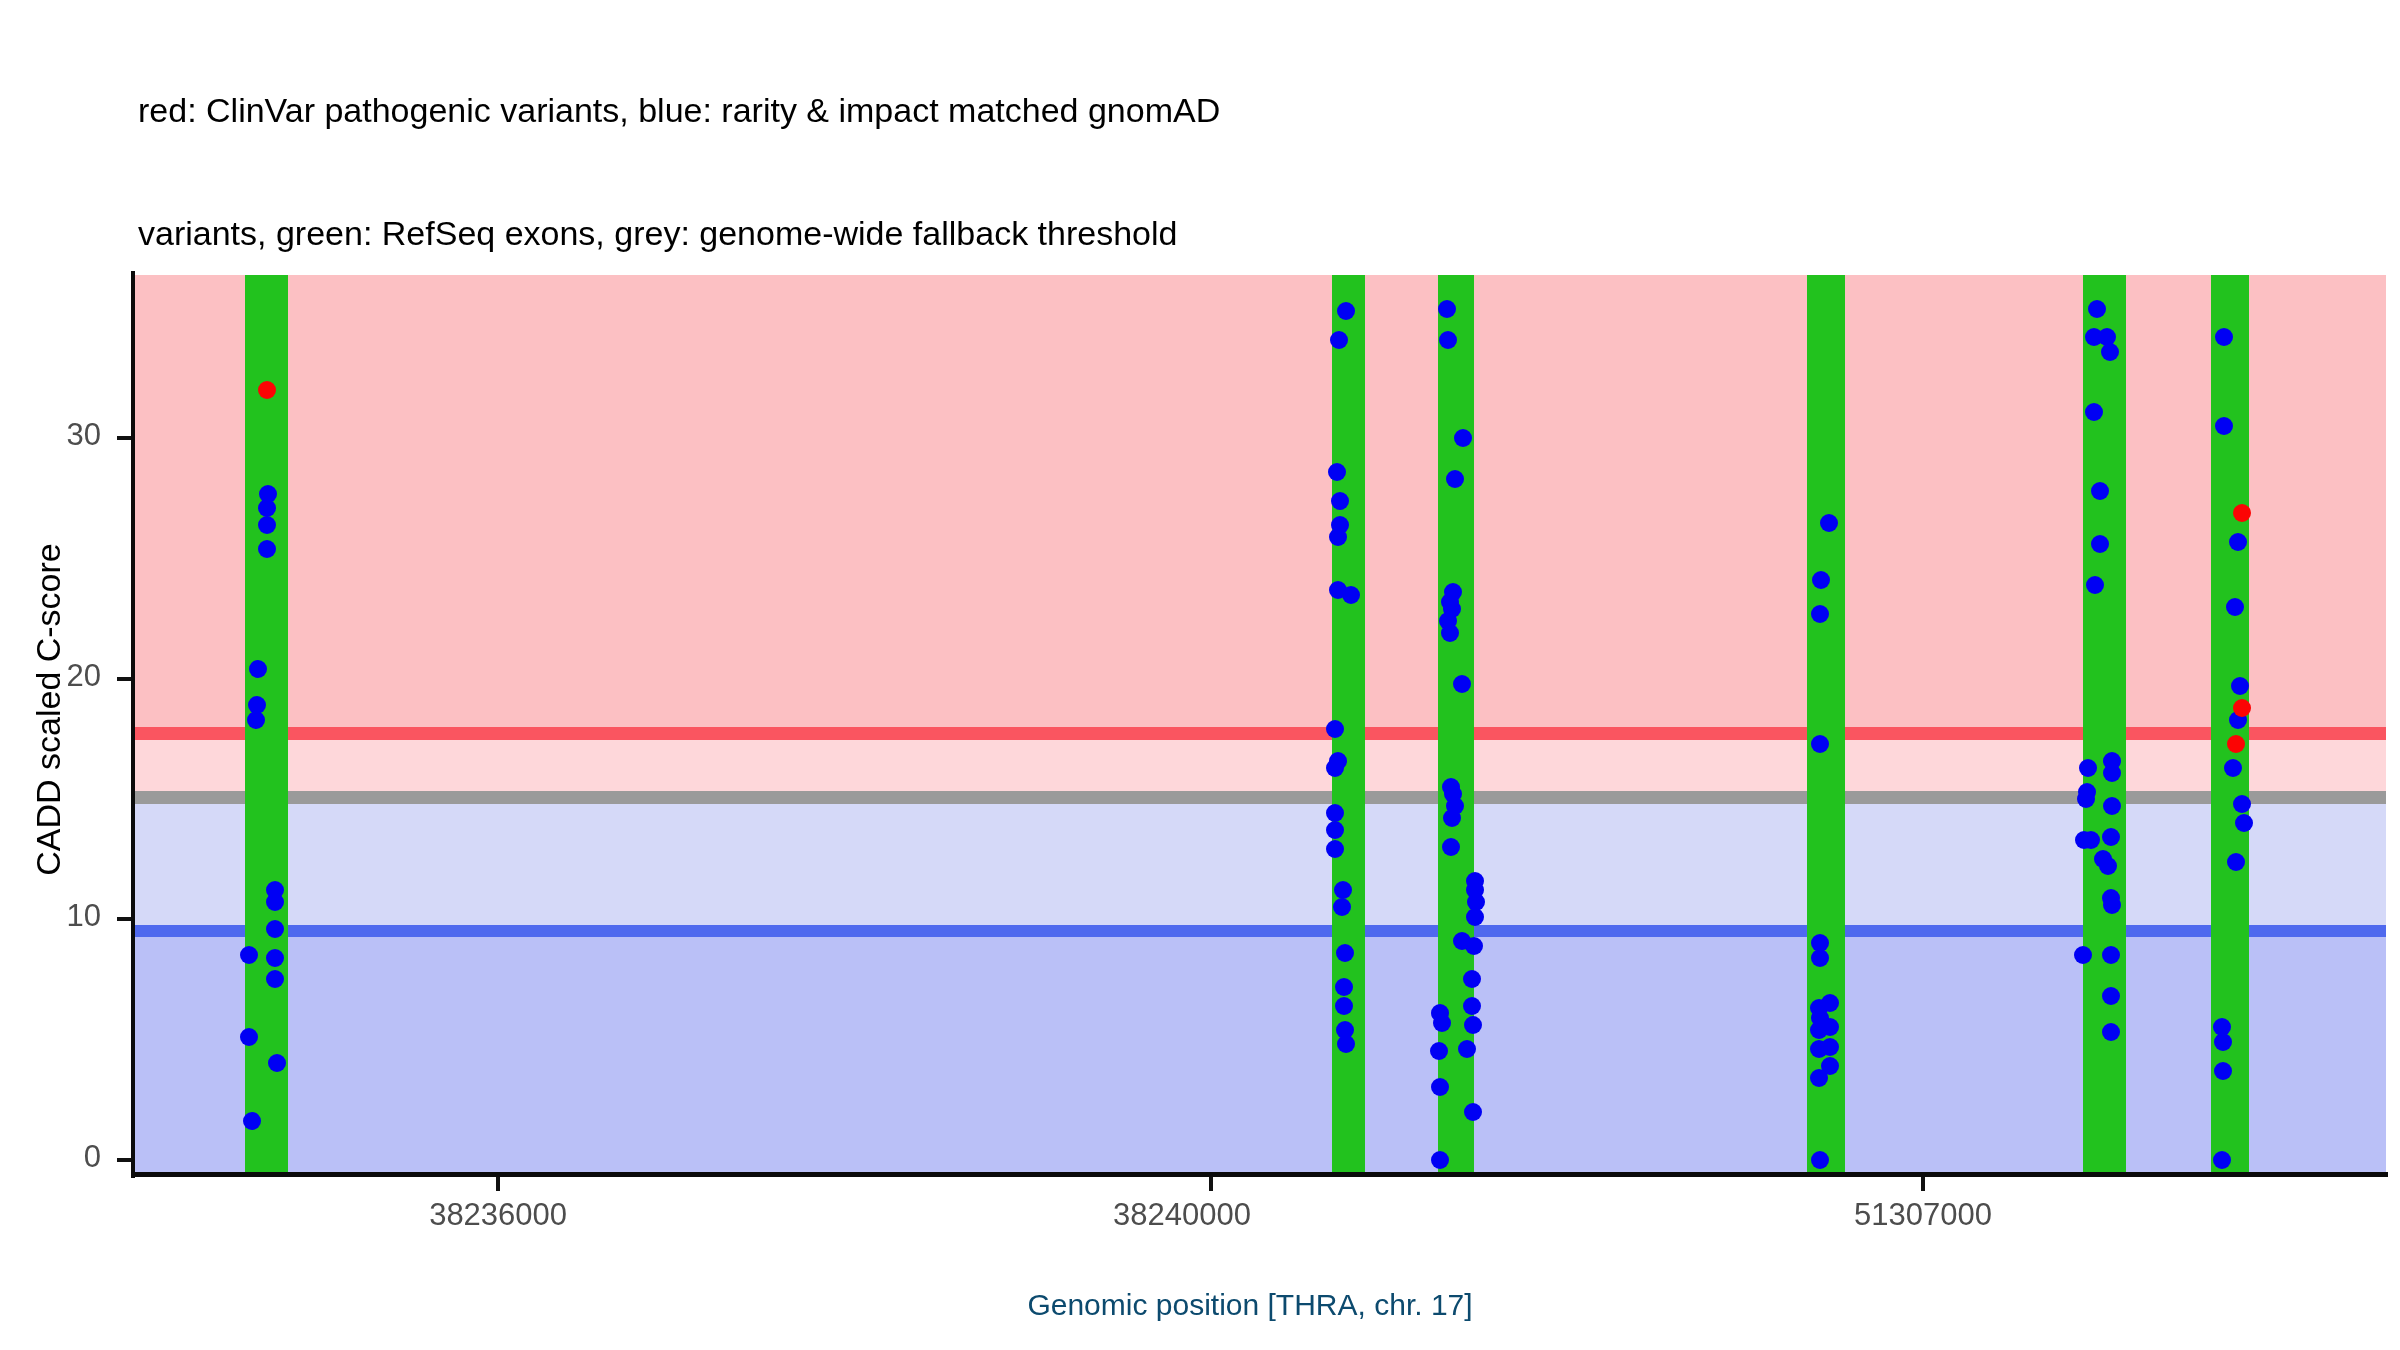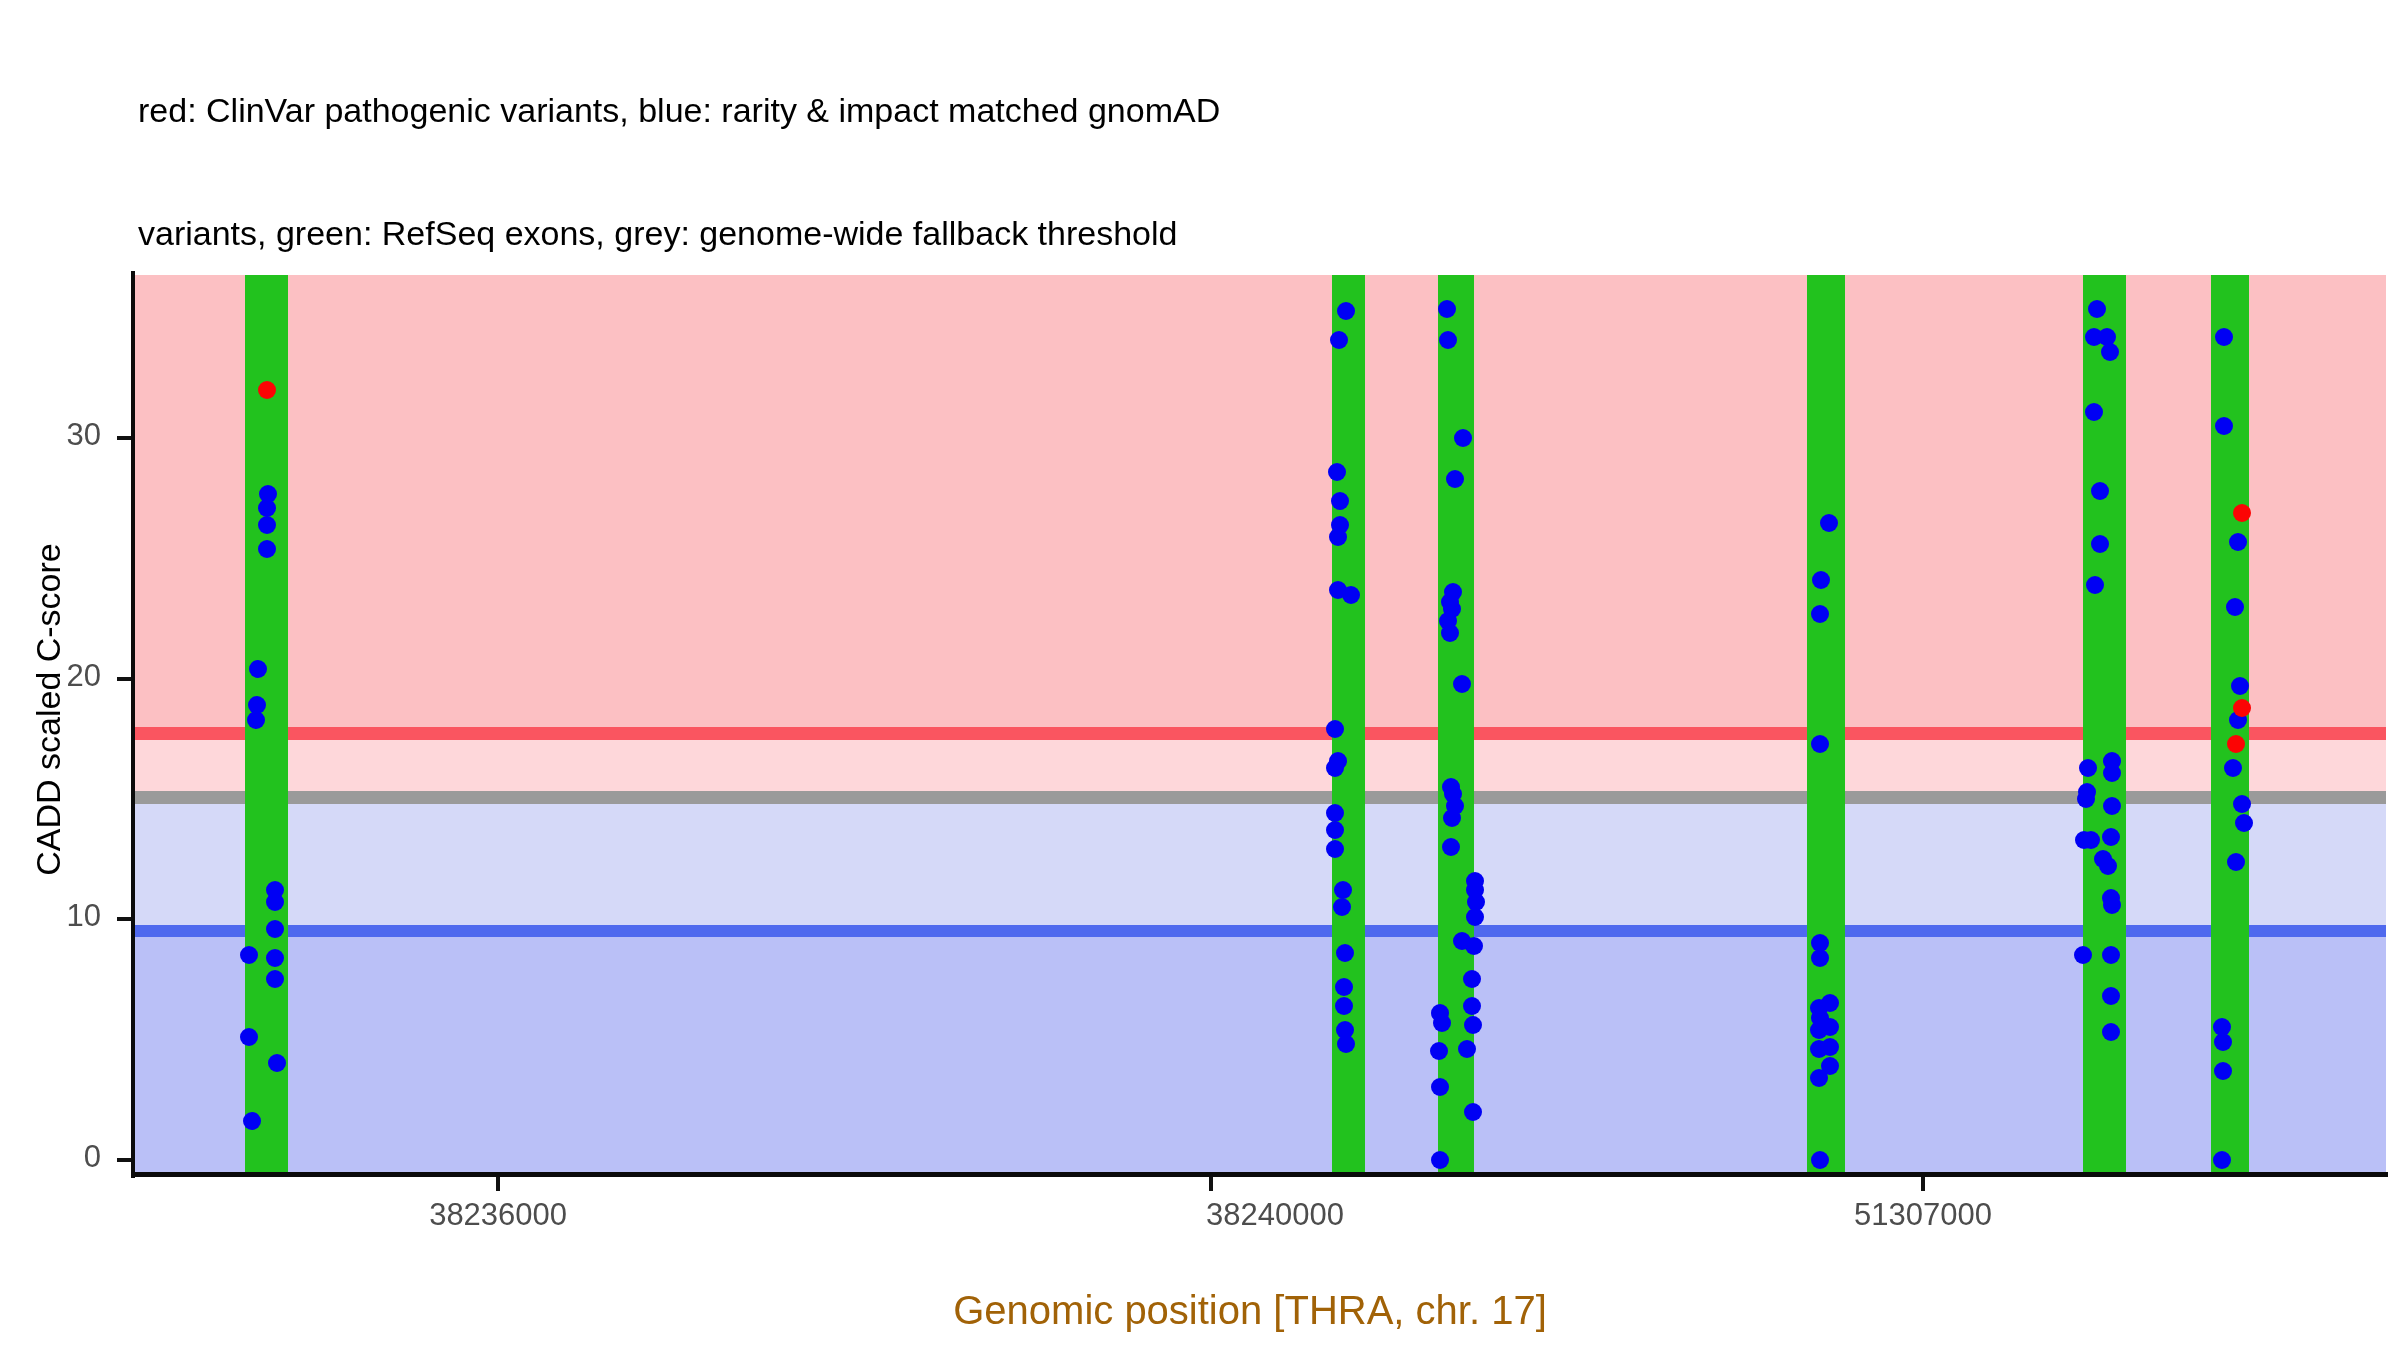--- a/index.html
+++ b/index.html
@@ -33,21 +33,21 @@
   .xtick-mark{position:absolute;width:4px;height:14px;background:#111111;}
   .xtick-label{position:absolute;font-size:31px;color:#4d4d4d;text-align:center;width:260px;}
 
   #y-axis-title{
     position:absolute;left:-262px;top:690px;width:620px;
     transform:rotate(-90deg);transform-origin:center center;
     font-size:34px;color:#000000;text-align:center;
   }
   #x-axis-title{
     position:absolute;left:600px;top:1288px;width:1300px;
-    font-size:40px;color:#a16207;text-align:center;
+    font-size:30px;color:#0c4a6e;text-align:center;
   }
 </style>
 </head>
 <body>
 
 <div id="root">
 
   <div id="title-block">
     <div>red: ClinVar pathogenic variants, blue: rarity &amp; impact matched gnomAD</div>
     <div>variants, green: RefSeq exons, grey: genome-wide fallback threshold</div>
@@ -206,21 +206,21 @@
       <div class="ytick-label" style="left: -19px; top: 898.203px;">10</div>
       <div class="ytick-mark" style="left: 117px; top: 676.829px;"></div>
       <div class="ytick-label" style="left: -19px; top: 657.829px;">20</div>
       <div class="ytick-mark" style="left: 117px; top: 436.455px;"></div>
       <div class="ytick-label" style="left: -19px; top: 417.455px;">30</div>
     </div>
   <div id="x-ticks">
       <div class="xtick-mark" style="left: 496.111px; top: 1177px;"></div>
       <div class="xtick-label" style="left: 368.111px; top: 1197px;">38236000</div>
       <div class="xtick-mark" style="left: 1208.52px; top: 1177px;"></div>
-      <div class="xtick-label" style="left: 1084px; top: 1197px; text-align: right;">38240000</div>
+      <div class="xtick-label" style="left: 1052px; top: 1197px;">38240000</div>
       <div class="xtick-mark" style="left: 1920.93px; top: 1177px;"></div>
       <div class="xtick-label" style="left: 1792.93px; top: 1197px;">51307000</div>
     </div>
 
   <div id="y-axis-title">CADD scaled C-score</div>
   <div id="x-axis-title">Genomic position [THRA, chr. 17]</div>
 
 </div>
 
 </body></html>

